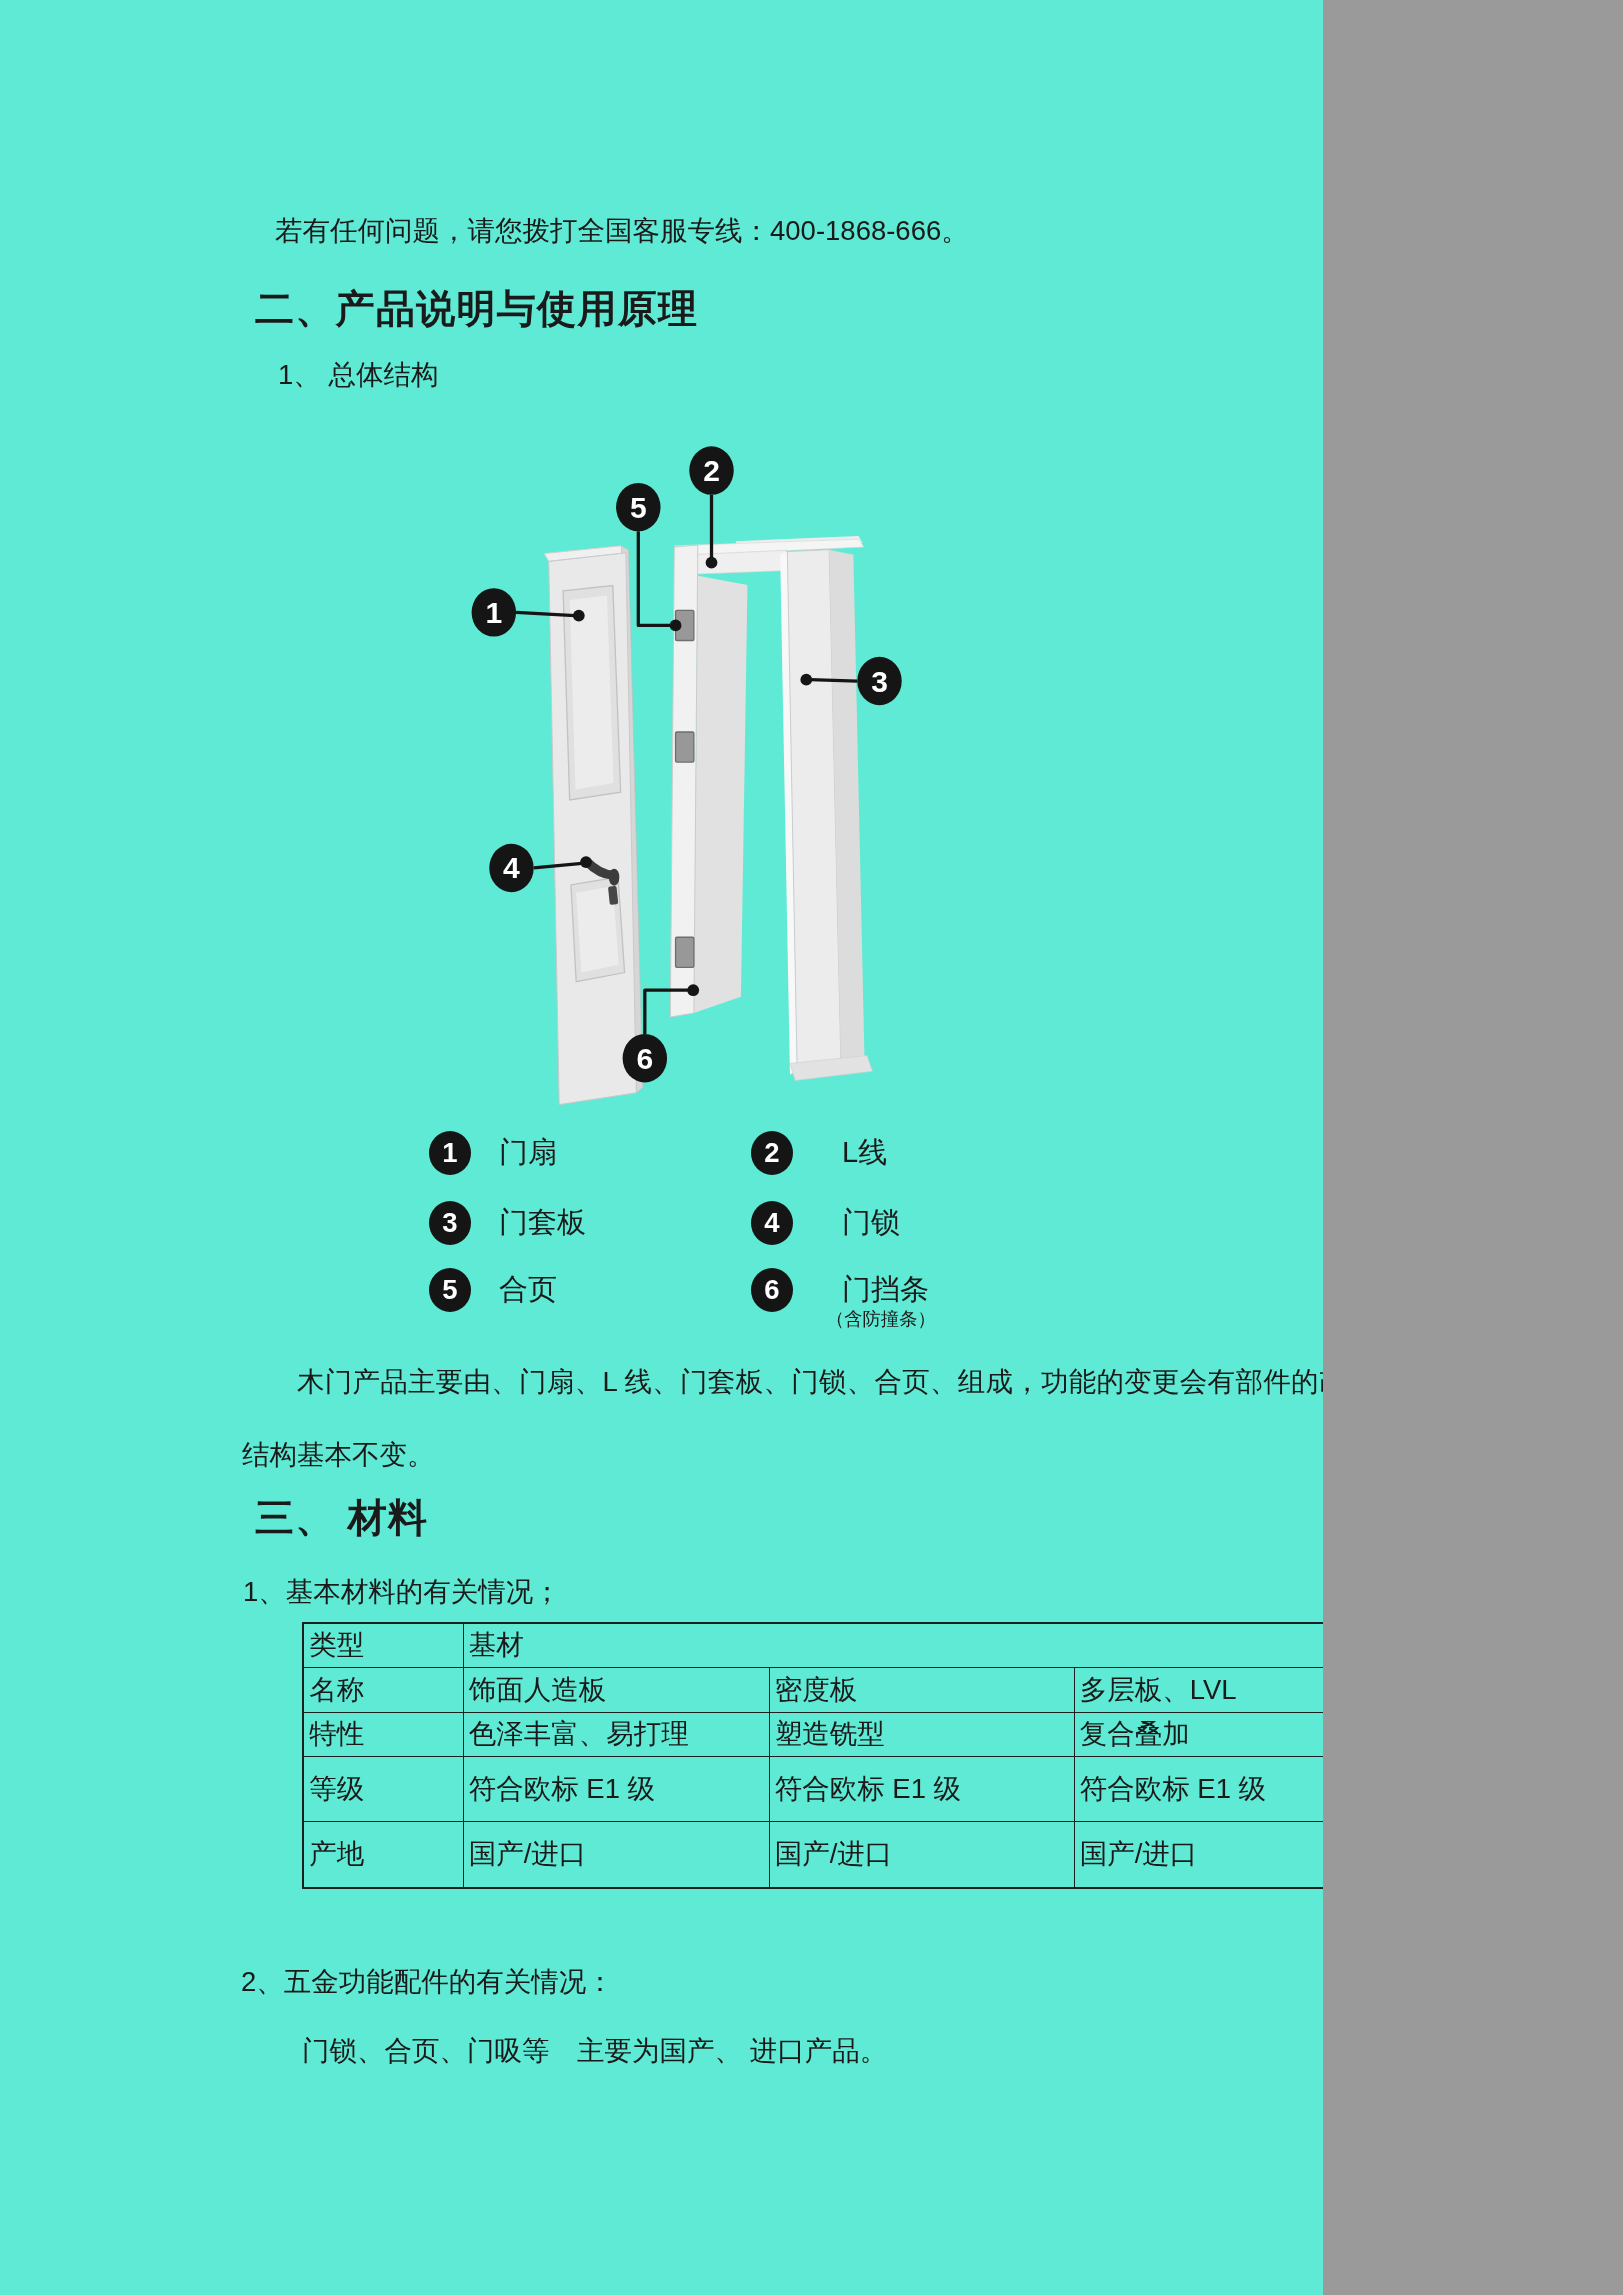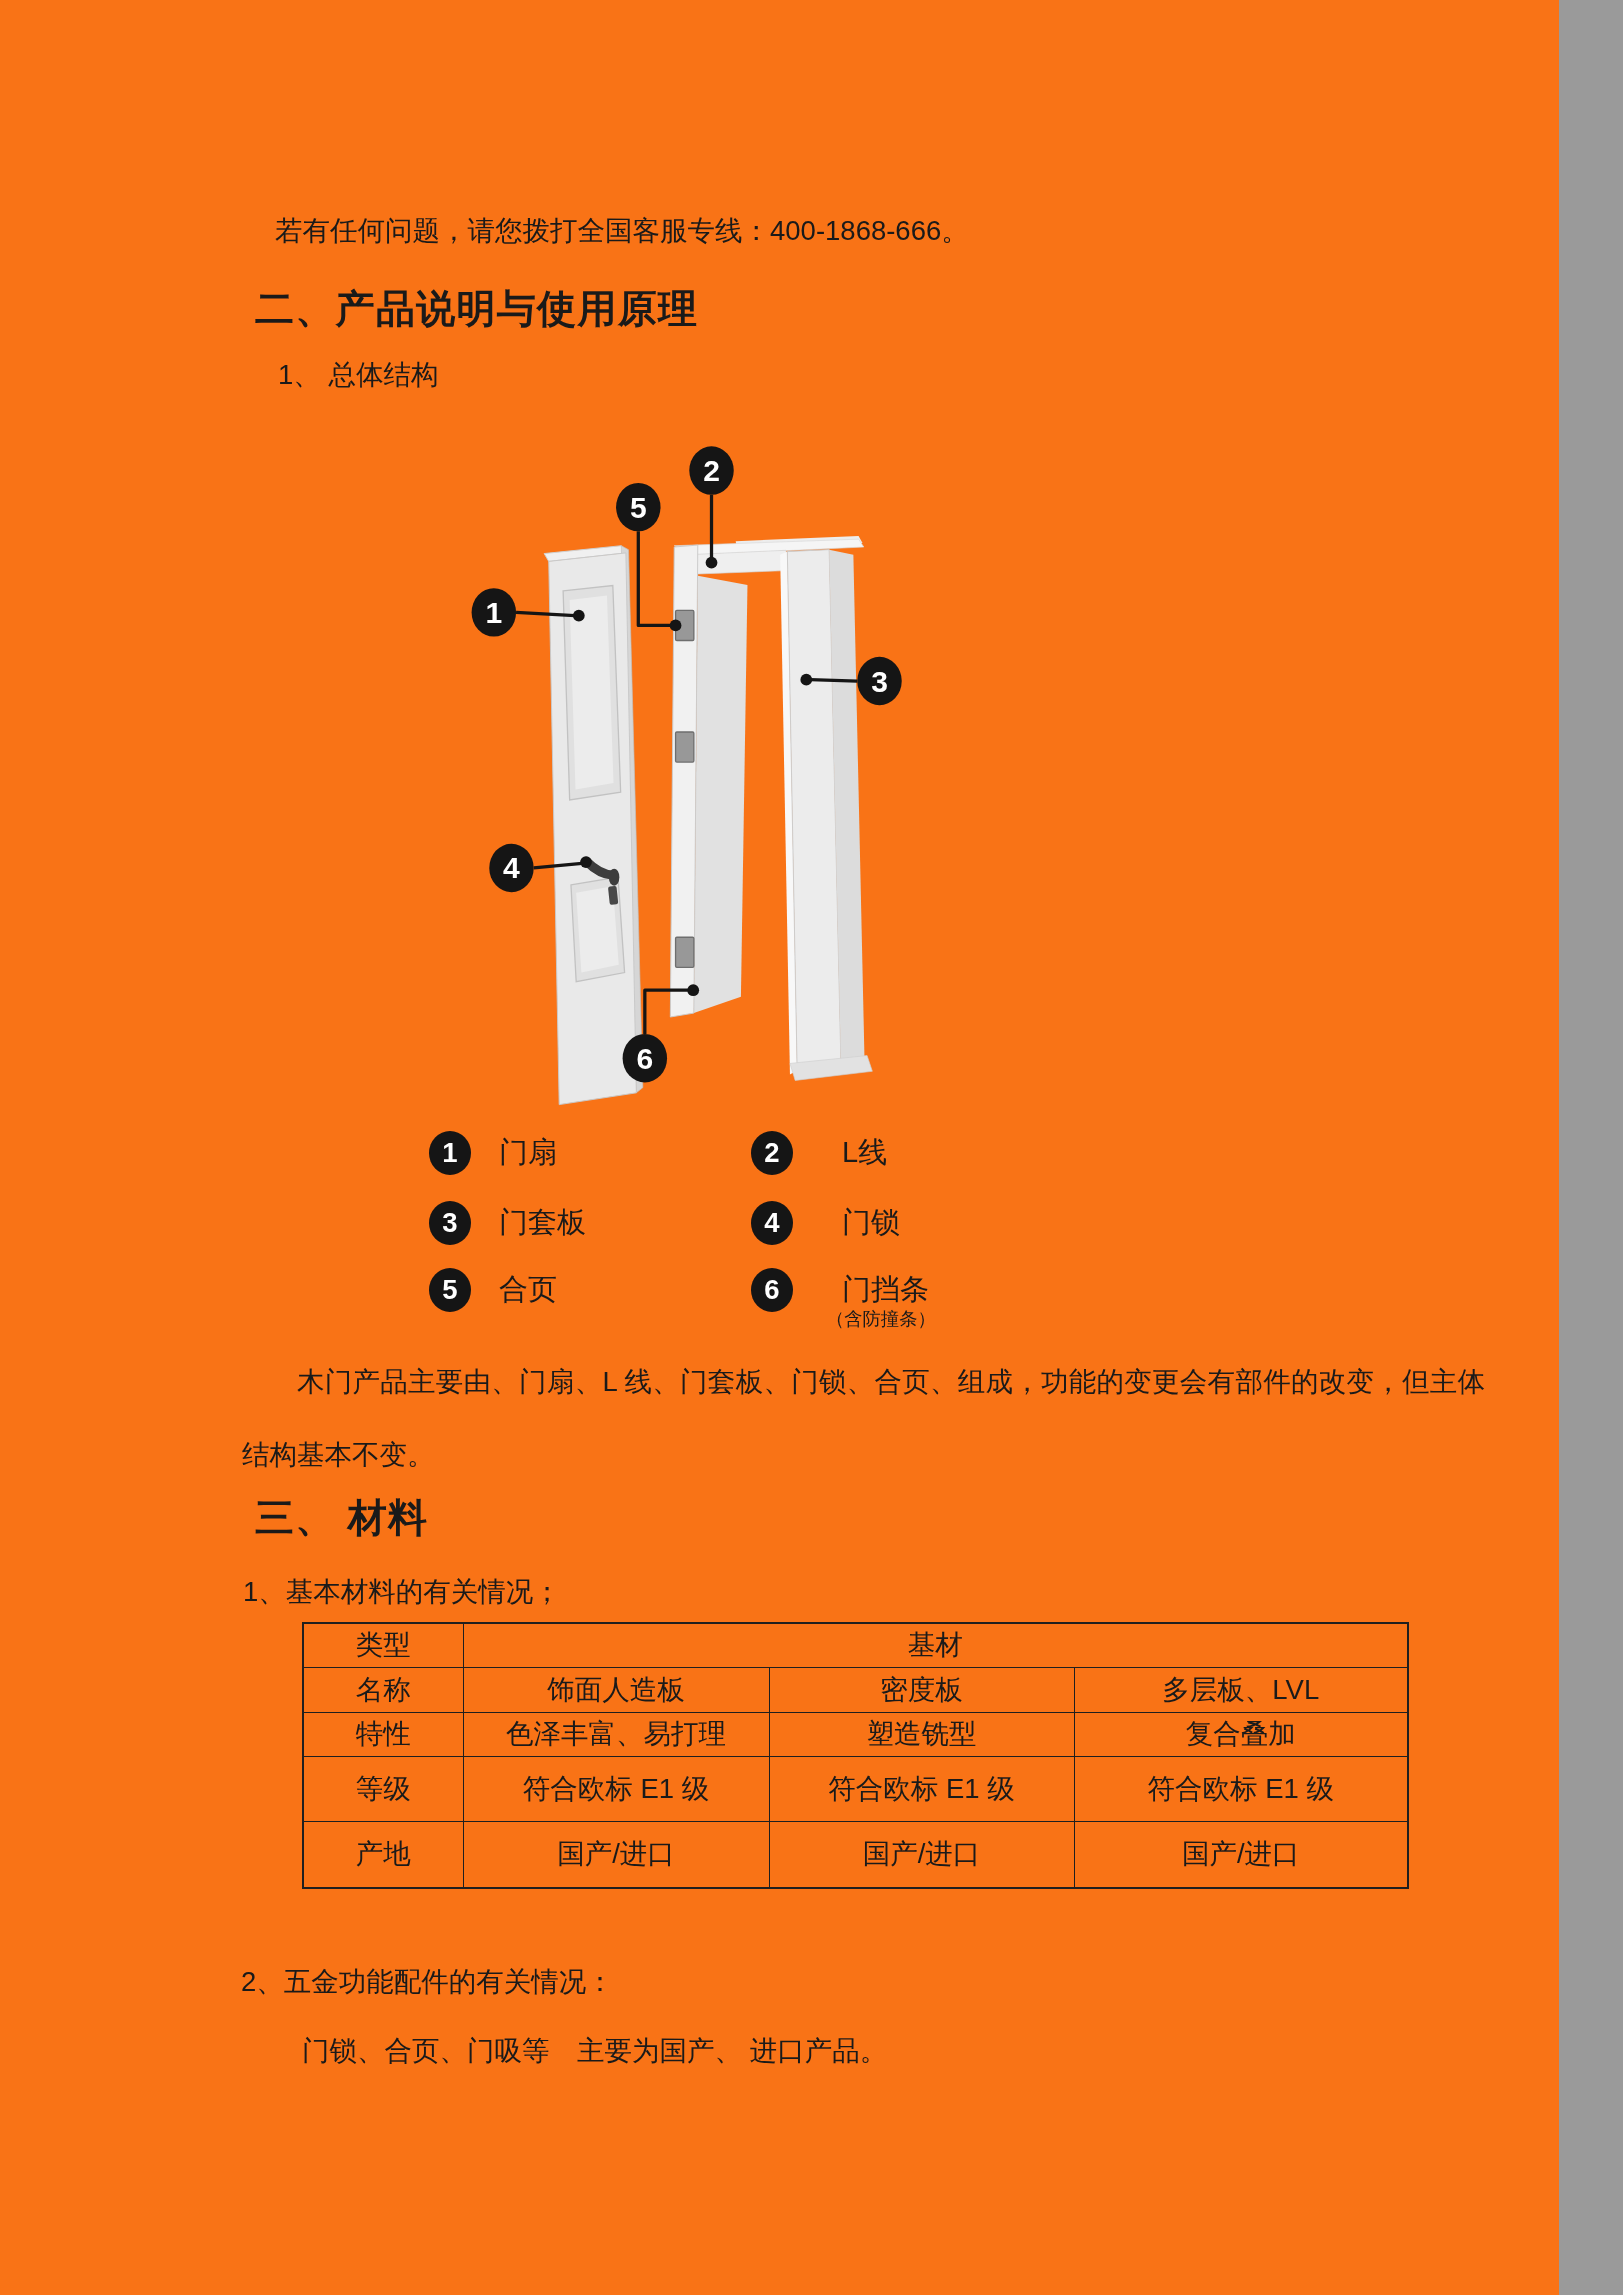--- a/index.html
+++ b/index.html
@@ -1,19 +1,19 @@
 <!DOCTYPE html>
 <html style="font-size:10.5px"><head>
 <meta charset="utf-8">
 <style>
   html,body{margin:0;padding:0;background:#9a9a9a;}
   #page{
     position:relative;
-    width:1559px;height:2295px;
-    background:#f97316;
+    width:1323px;height:2295px;
+    background:#5eead4;
     font-family:"Liberation Sans","DejaVu Sans",sans-serif;
     color:#1a1a1a;
     overflow:hidden;
   }
   .abs{position:absolute;}
   .body-text{font-size:27.5px;line-height:1.25;white-space:pre;}
   .h-major{font-size:39px;font-weight:bold;letter-spacing:1.3px;white-space:pre;margin-left:8px;}
   .sub-item{font-size:27.5px;white-space:pre;}
   
   .legend-item{position:absolute;display:flex;align-items:center;height:44px;}
@@ -32,21 +32,21 @@
     text-align:justify;word-break:break-all;
     text-indent:55px;
   }
   
   table.materials{
     border-collapse:collapse;table-layout:fixed;
     width:1105px;border:2px solid #1f1f1f;
   }
   table.materials td{
     border:1.3px solid #1f1f1f;
-    text-align:center;vertical-align:middle;
+    text-align:left;vertical-align:middle;
     font-size:27.5px;padding:0 5.2px;white-space:pre;
   }
   tr.r-a{height:44px;} tr.r-b{height:45px;} tr.r-c{height:44px;padding-left:9px;}
   tr.r-d{height:65px;} tr.r-e{height:67px;} tr.r-f{height:67px;}
   svg text.co-num{font-size:46px;font-weight:bold;fill:#ffffff;text-anchor:middle;}
 </style>
 </head>
 <body>
 
 <div id="page">

